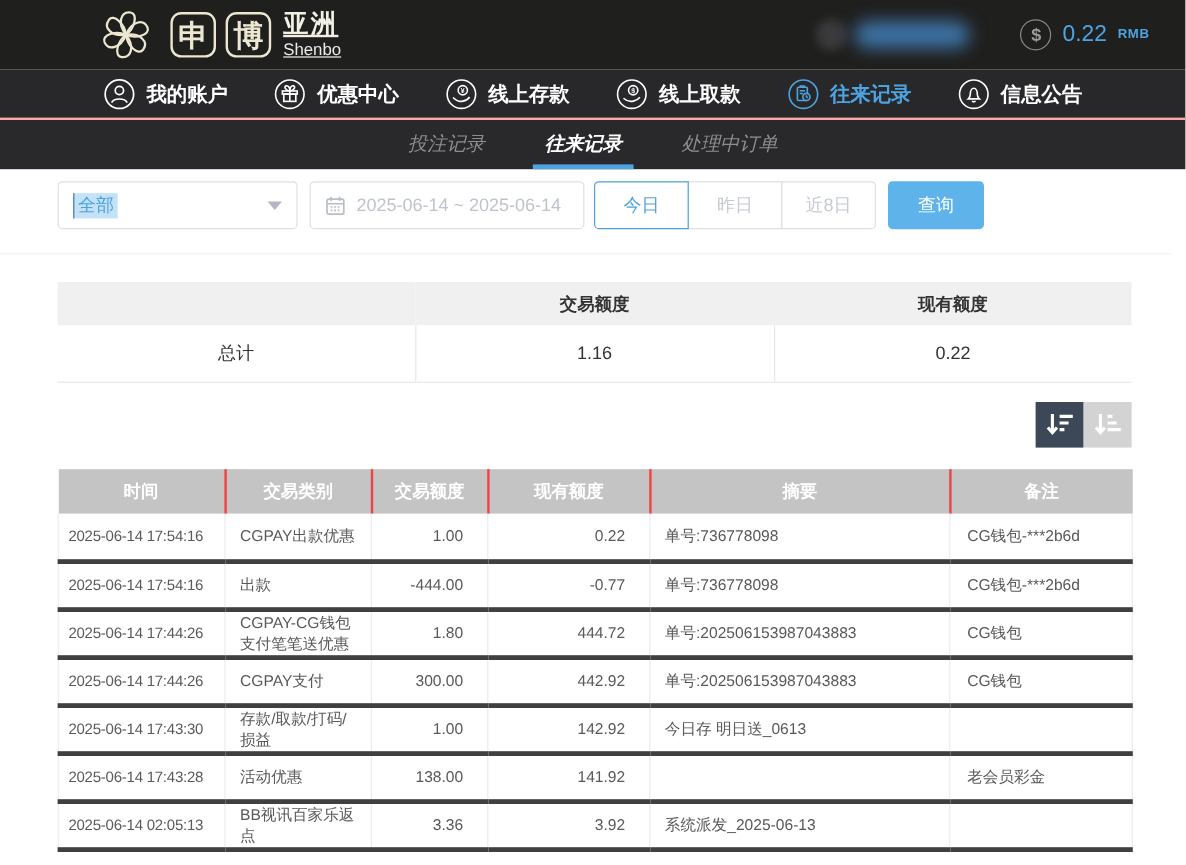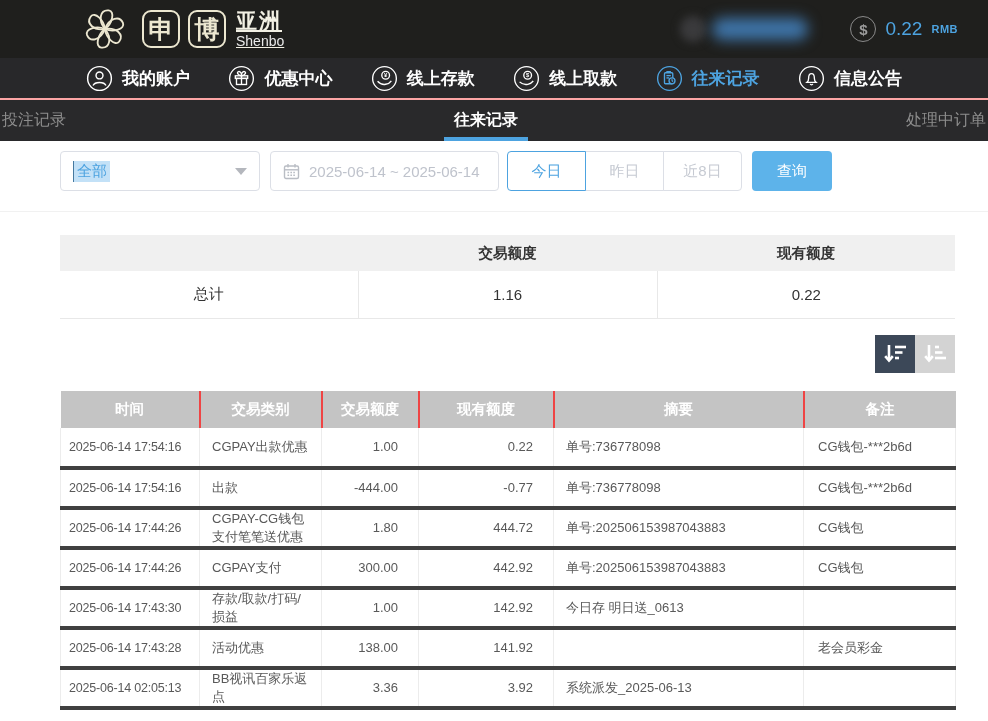--- a/index.html
+++ b/index.html
@@ -30,29 +30,29 @@
 
   
   .nav { height:42px; background:#28282a; border-bottom:2px solid #fca5a5;
          display:flex; align-items:center; justify-content:space-between; padding:0 86px; }
   .nav-item { display:flex; align-items:center; gap:9px; color:#ffffff;
               font-size:17px; font-weight:bold; cursor:pointer; }
   .nav-item.active { color:#4da3e0; }
   .nav-item svg { width:27px; height:27px; display:block; }
 
   
-  .subnav { height:41px; background:#29292b; display:flex; justify-content:space-between; gap:21px; }
+  .subnav { height:41px; background:#29292b; display:flex; justify-content:center; gap:46px;font-style:italic; }
   .subnav-tab { color:#8d8d8d; font-size:16px; display:flex; align-items:center;
                 position:relative; height:100%; cursor:pointer; padding:0 2px; }
   .subnav-tab.active { color:#ffffff; font-weight:bold; }
   .subnav-tab.active::after { content:""; position:absolute; bottom:0; left:-8px; right:-8px;
                               height:4px; background:#4da3e0; }
 
   
-  .content { padding-left:60px; width:955px; }
+  .content { padding-left:28px; width:955px;margin-left:20px; }
   .filter-row { display:flex; align-items:center; margin-top:10px; height:40px; }
   .type-select { width:200px; height:40px; border:1px solid #dcdfe6; border-radius:4px;
                  display:flex; align-items:center; padding:0 12px; cursor:pointer; background:#fff; }
   .type-select .value { background:#c3e1f7; color:#4da3e0; font-size:15px; padding:1px 3px;
                         border-left:1.5px solid #46799f; }
   .select-caret { margin-left:auto; width:0; height:0;
                   border-left:6px solid transparent; border-right:6px solid transparent;
                   border-top:7px solid #b4b7bd; }
   .date-input { width:229px; height:40px; border:1px solid #dcdfe6; border-radius:4px;
                 margin-left:10px; display:flex; align-items:center; gap:9px; padding:0 12px;

